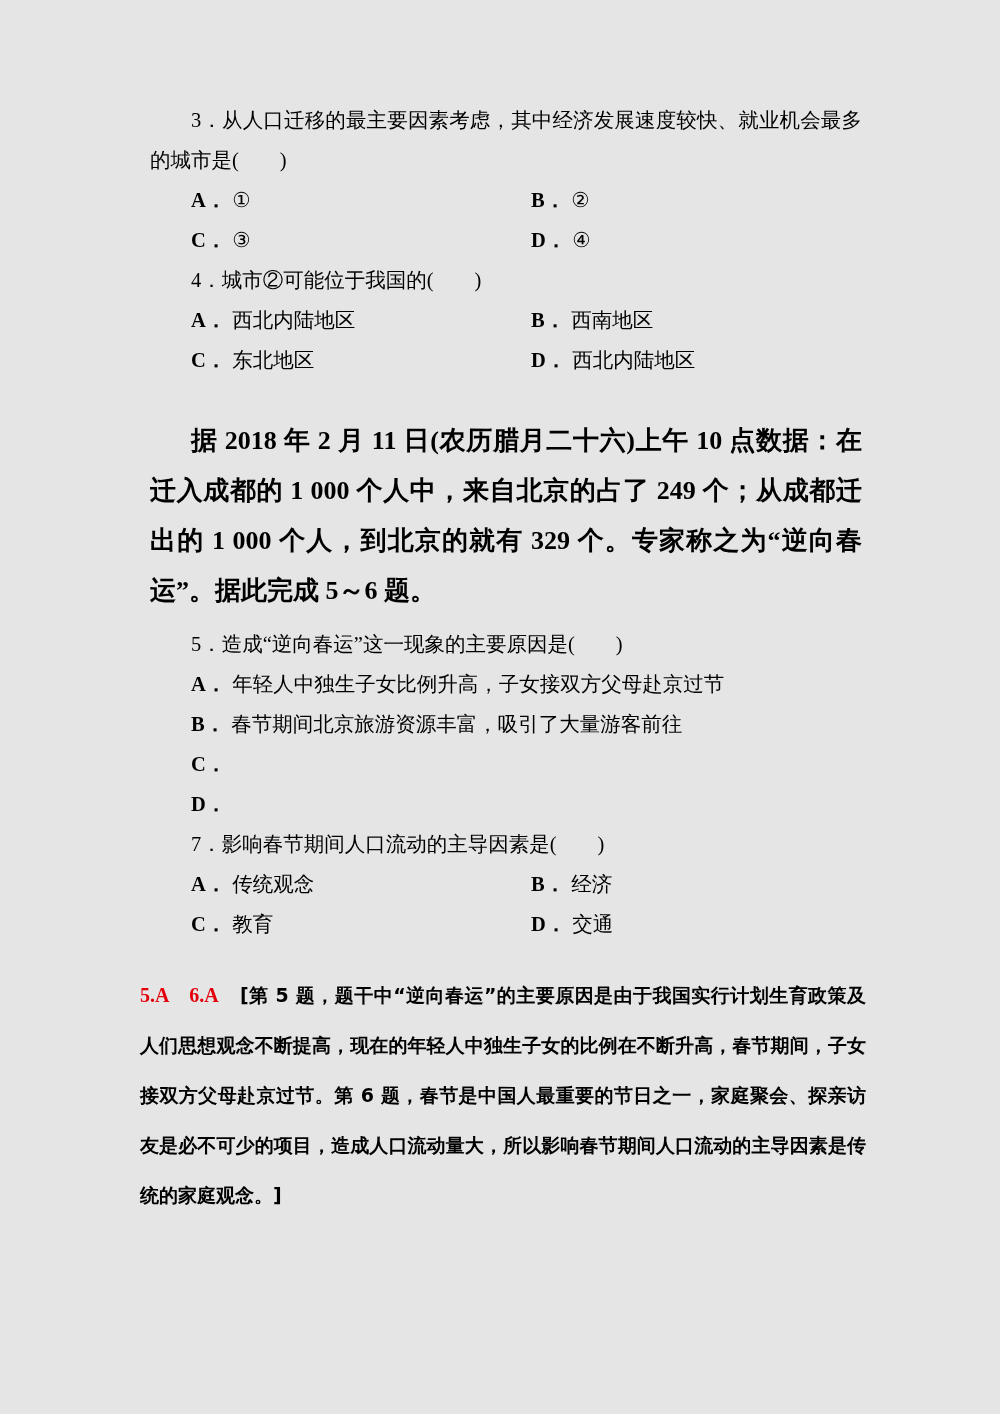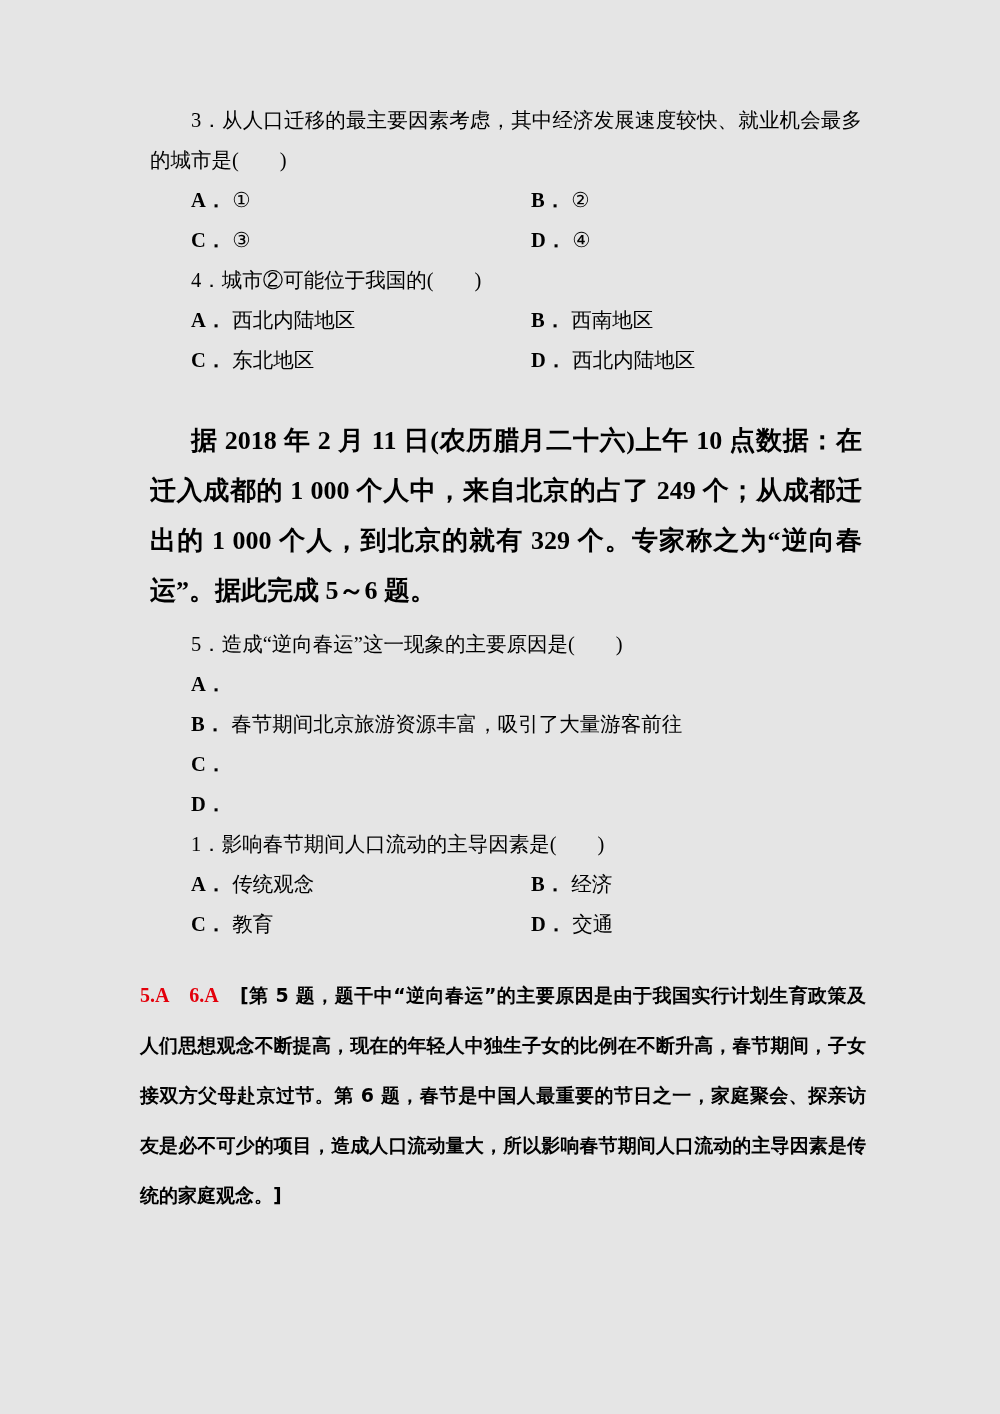--- a/index.html
+++ b/index.html
@@ -155,20 +155,21 @@
 
     <p class="passage">据 2018 年 2 月 11 日(农历腊月二十六)上午 10 点数据：在迁入成都的 1 000 个人中，来自北京的占了 249 个；从成都迁出的 1 000 个人，到北京的就有 329 个。专家称之为“逆向春运”。据此完成 5～6 题。</p>
 
     <div class="sp-8"></div>
 
     <div class="q-block">
       <p class="q-stem">5．造成“逆向春运”这一现象的主要原因是(　　)</p>
       <div class="opt-row">
         <div class="opt opt-col-b">
           <span class="opt-letter">A．</span>
+          <span class="opt-text">年轻人中独生子女比例升高，子女接双方父母赴京过节</span>
         </div>
       </div>
       <div class="opt-row">
         <div class="opt opt-col-b">
           <span class="opt-letter">B．</span>
           <span class="opt-text">春节期间北京旅游资源丰富，吸引了大量游客前往</span>
         </div>
       </div>
       <div class="opt-row">
         <div class="opt opt-col-b">
@@ -176,21 +177,21 @@
         </div>
       </div>
       <div class="opt-row">
         <div class="opt opt-col-b">
           <span class="opt-letter">D．</span>
         </div>
       </div>
     </div>
 
     <div class="q-block">
-      <p class="q-stem">1．影响春节期间人口流动的主导因素是(　　)</p>
+      <p class="q-stem">7．影响春节期间人口流动的主导因素是(　　)</p>
       <div class="opt-row">
         <div class="opt opt-col-a">
           <span class="opt-letter">A．</span>
           <span class="opt-text">传统观念</span>
         </div>
         <div class="opt opt-col-b">
           <span class="opt-letter">B．</span>
           <span class="opt-text">经济</span>
         </div>
       </div>

